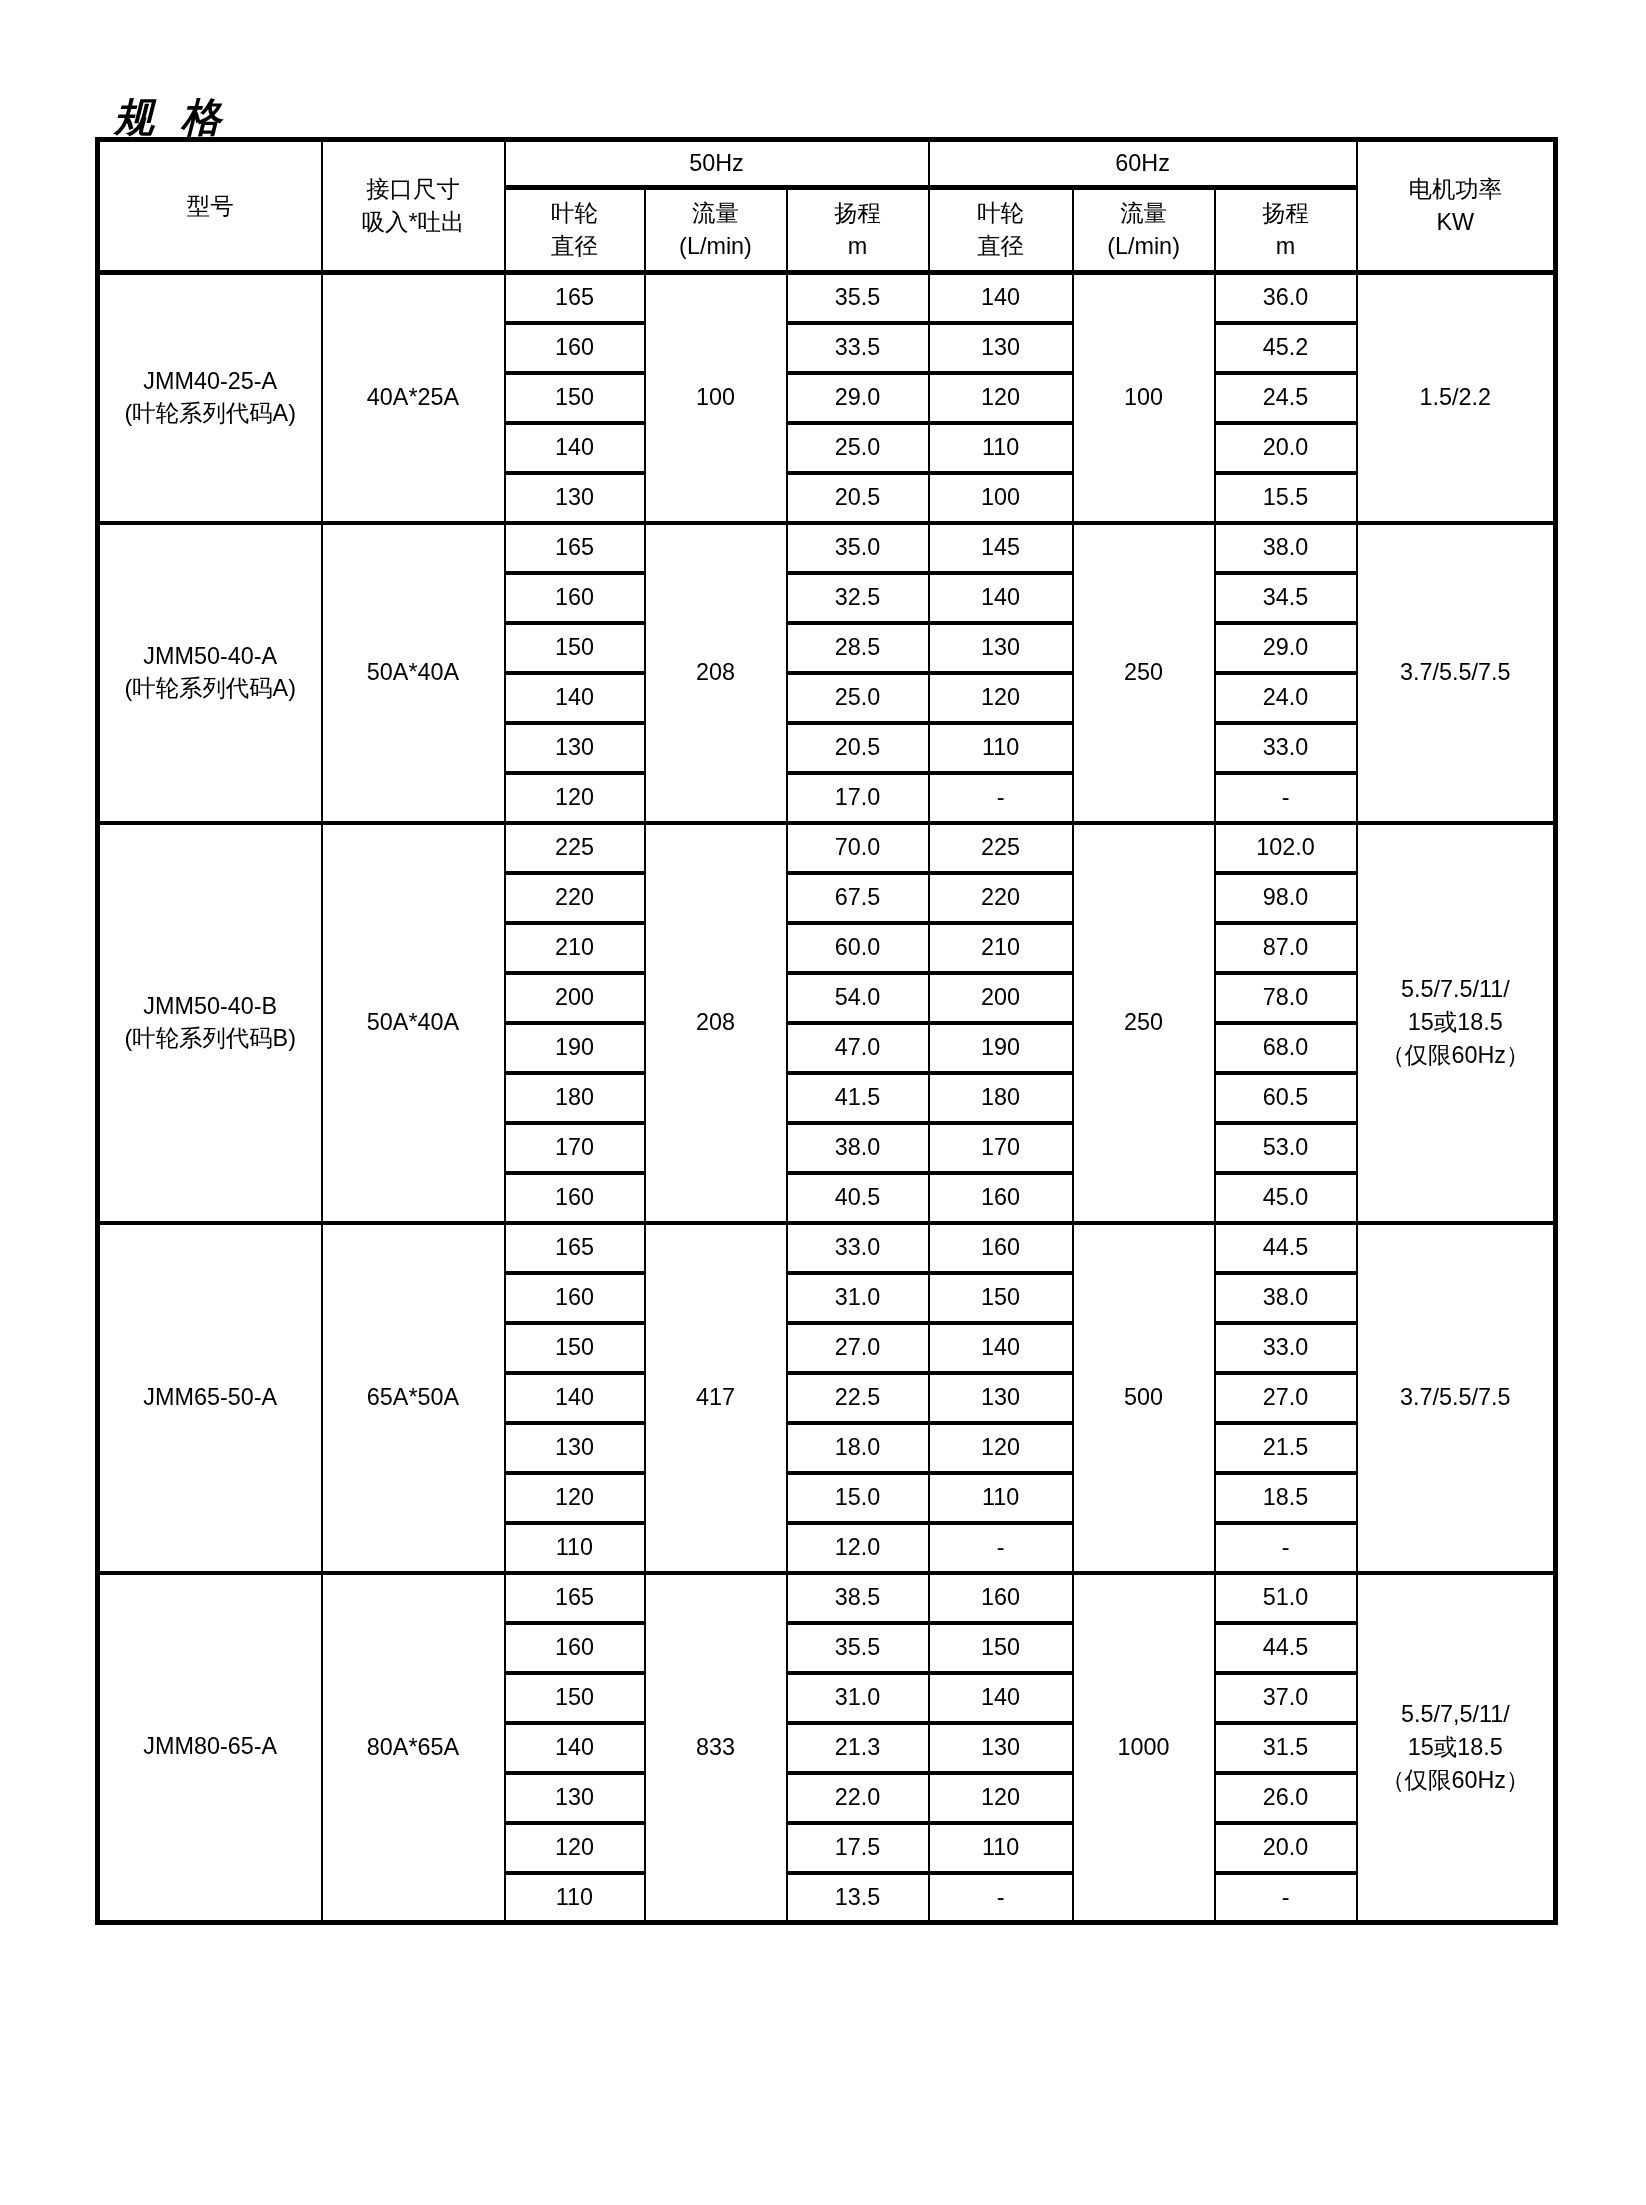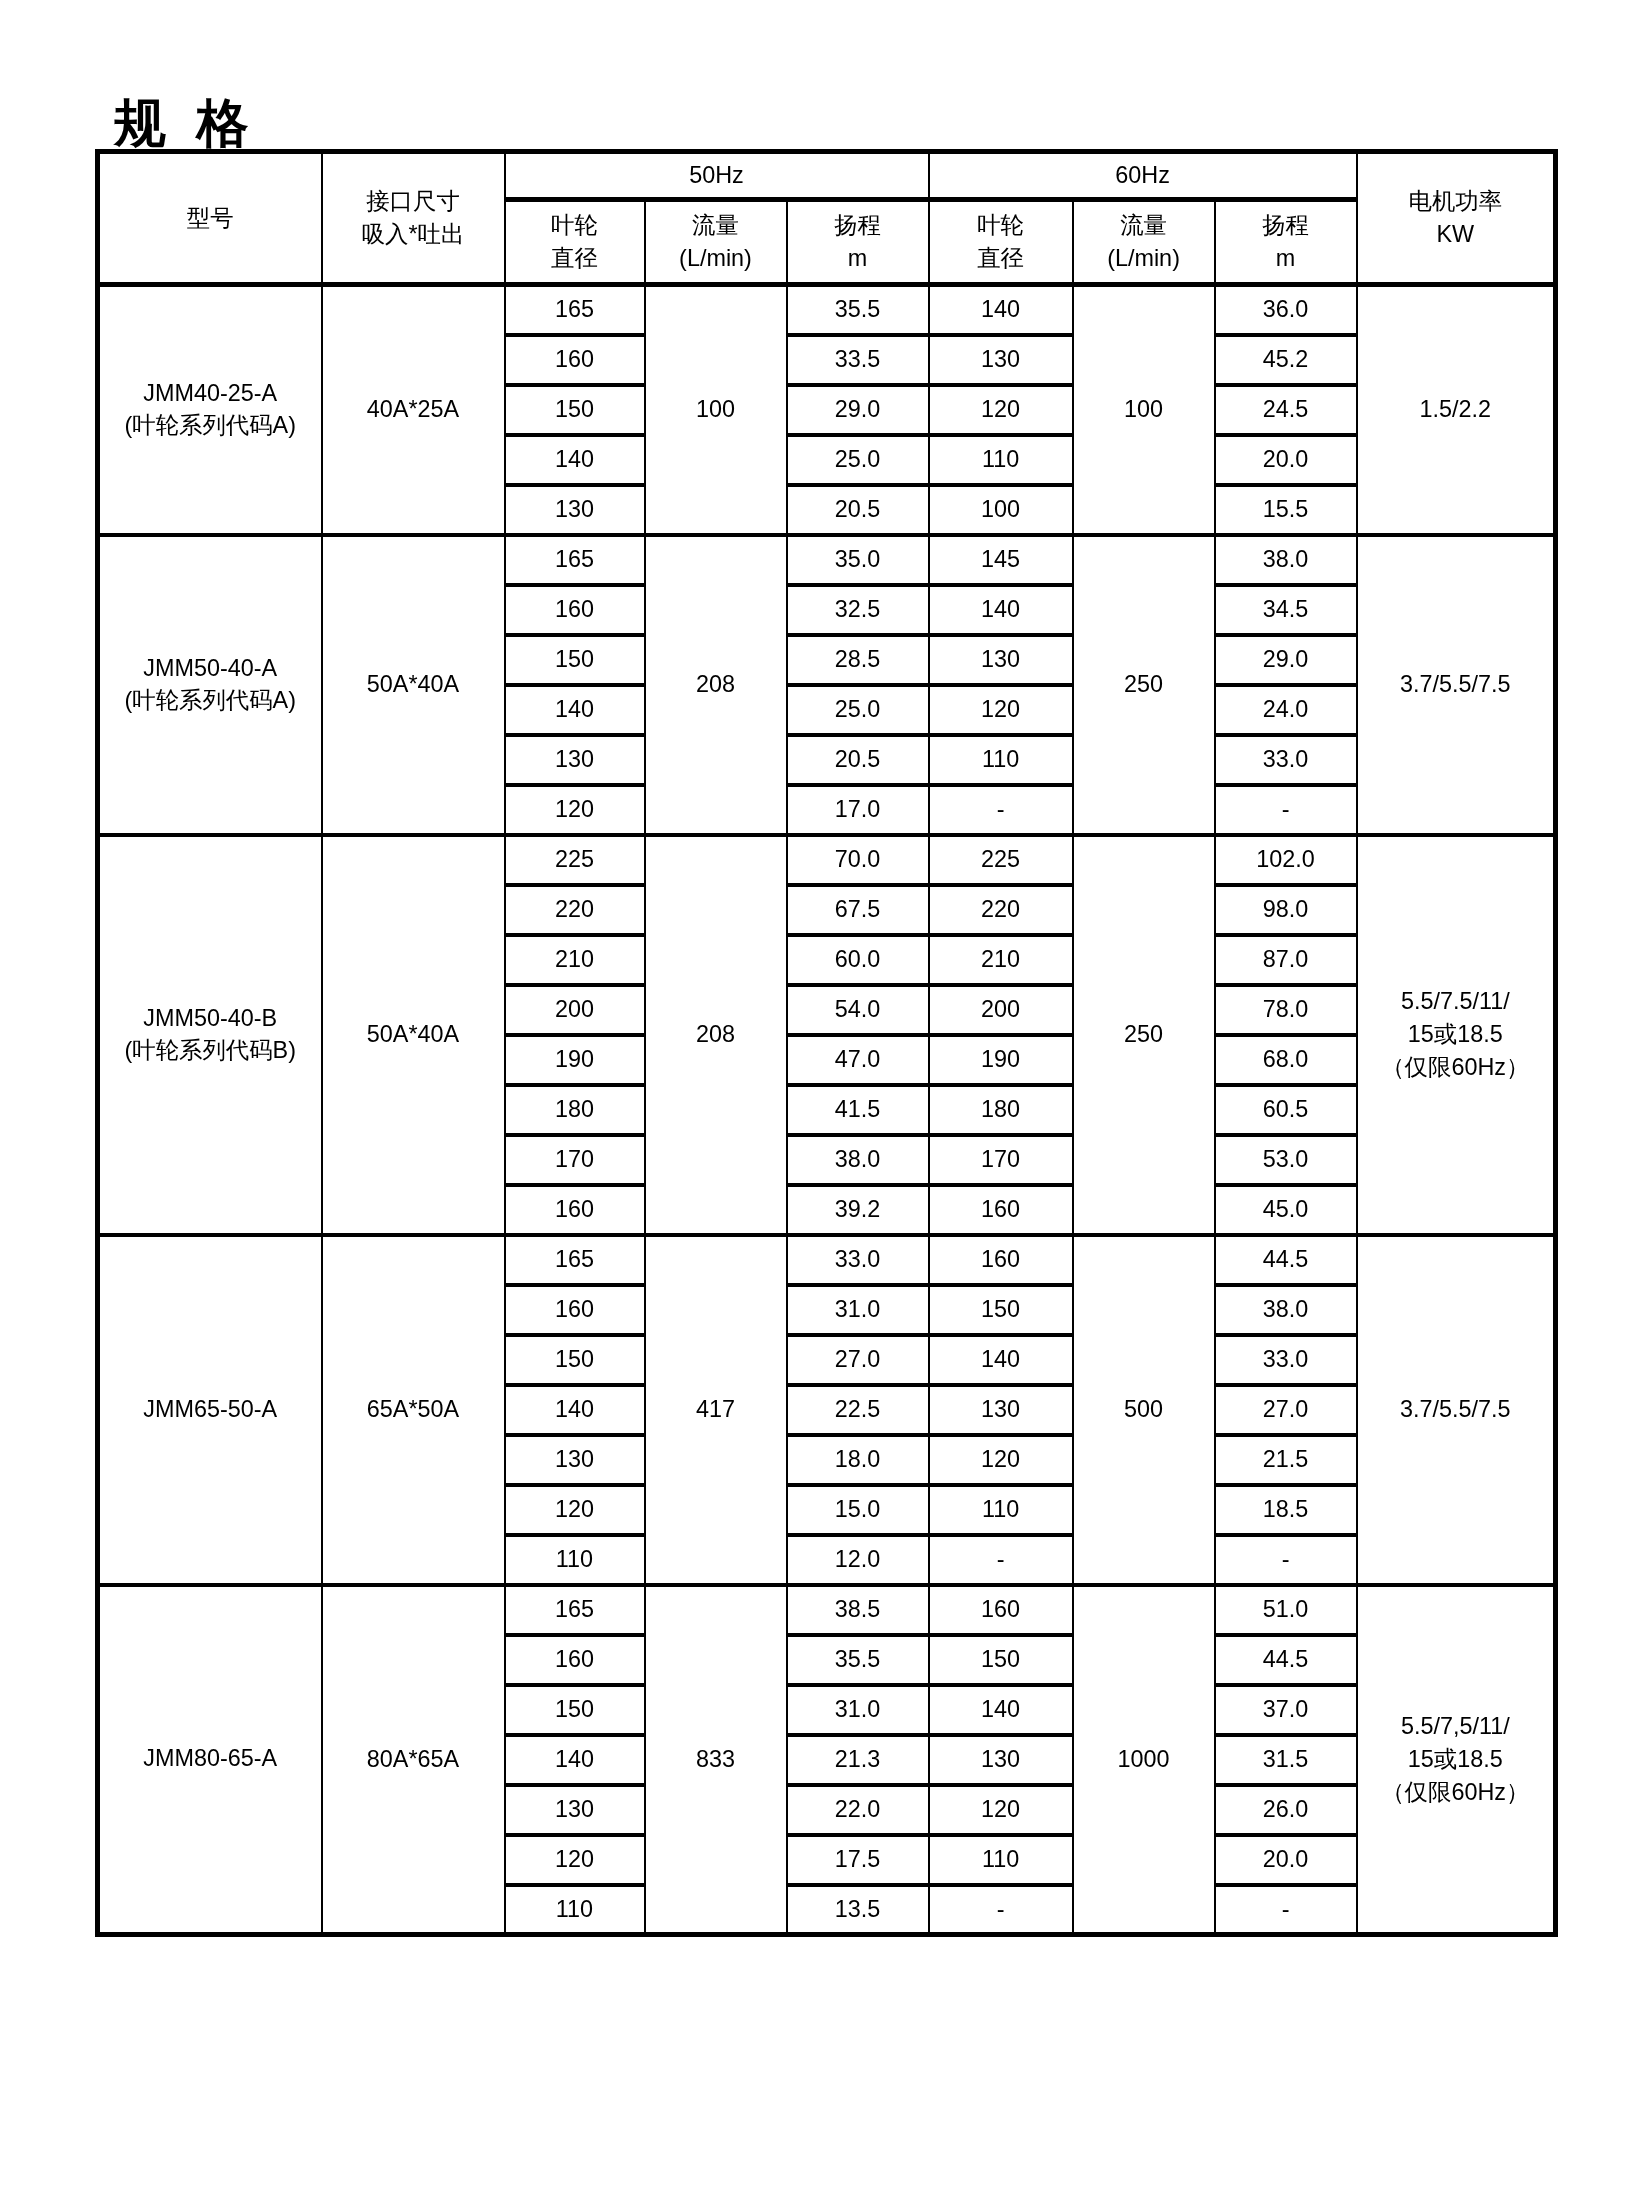--- a/index.html
+++ b/index.html
@@ -12,24 +12,25 @@
     height: 2205px;
     font-family: "Liberation Sans", "DejaVu Sans", sans-serif;
     color: #000;
     box-sizing: border-box;
   }
   .page {
     padding: 97px 92px 0 95px;
   }
   .title {
     margin: 0 0 0 19px;
-    font-size: 52px;
+    font-size: 40px;
     font-weight: bold;
     letter-spacing: 8px;
     line-height: 1;
+    font-style: italic;
   }
   .subtitle {
     margin: 46px 0 25px 19px;
     font-size: 30px;
     font-weight: 600;
     letter-spacing: 1.5px;
     line-height: 1;
   }
   table.spec-table {
     border-collapse: collapse;
@@ -228,21 +229,21 @@
           <td>60.5</td>
         </tr>
         <tr>
           <td>170</td>
           <td>38.0</td>
           <td>170</td>
           <td>53.0</td>
         </tr>
         <tr>
           <td>160</td>
-          <td>39.2</td>
+          <td>40.5</td>
           <td>160</td>
           <td>45.0</td>
         </tr>
         <tr>
           <td rowspan="7" class="model-cell">
             <div>JMM65-50-A</div>
             <div></div>
           </td>
           <td rowspan="7">65A*50A</td>
           <td>165</td>

